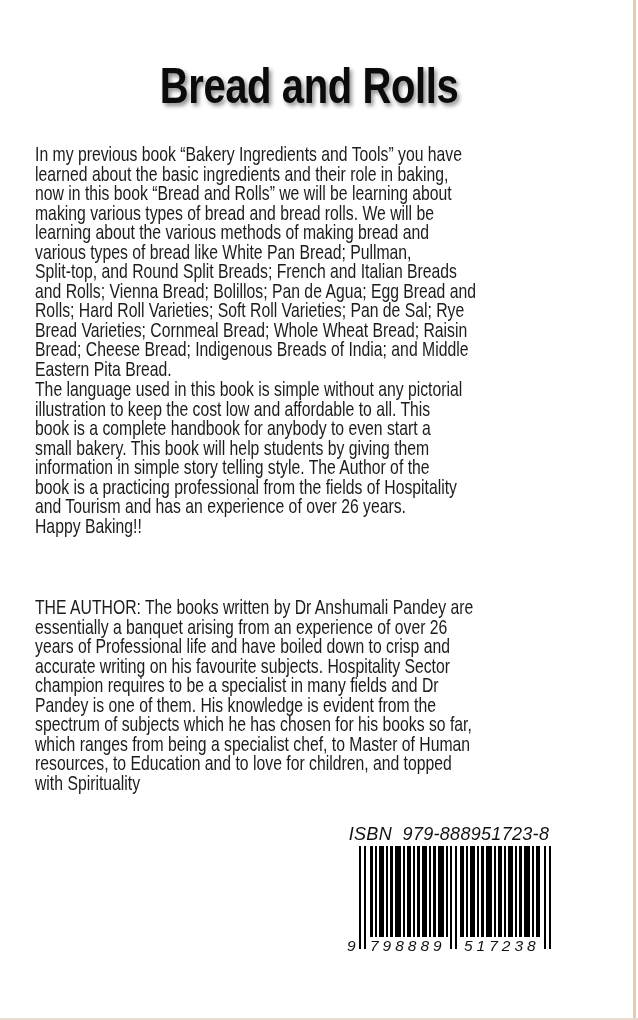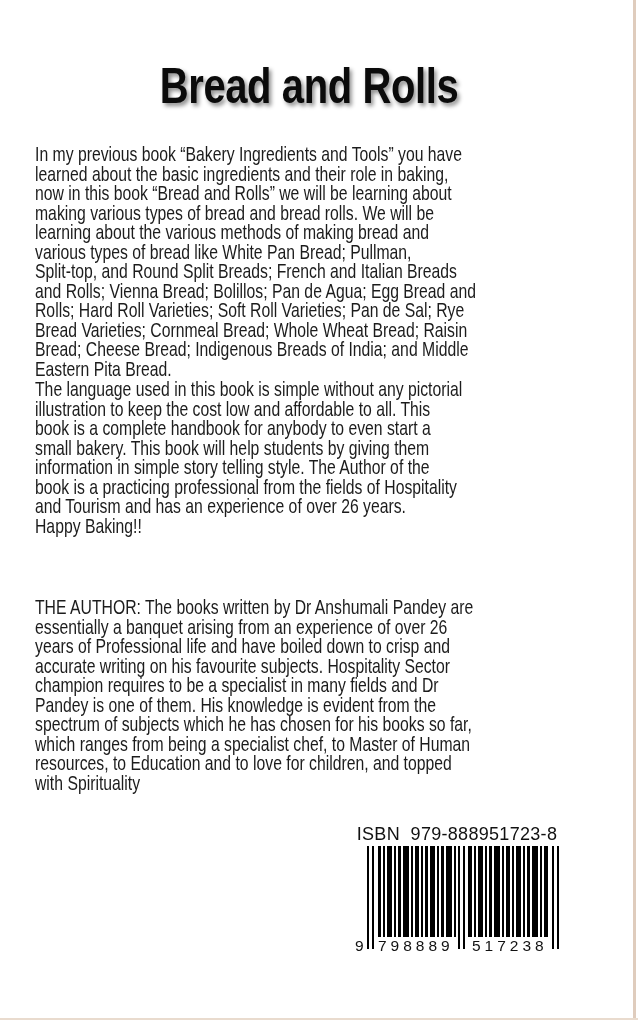--- a/index.html
+++ b/index.html
@@ -39,24 +39,25 @@
     white-space: pre-line;
     transform: scaleX(0.75);
     transform-origin: 0 0;
     color: #1c1c1c;
   }
   .para-intro  { top: 144px; }
   .para-desc   { top: 379px; }
   .para-author { top: 597px; }
   .barcode-block {
     position: absolute;
-    left: 354px;
+    left: 346px;
     top: 824px;
     width: 206px;
     background: #ffffff;
+    font-style: italic;
   }
   .isbn-line {
     width: 206px;
     height: 22px;
     font-size: 18px;
     font-weight: 400;
     letter-spacing: 0.3px;
     white-space: pre;
     text-align: center;
     color: #111111;

